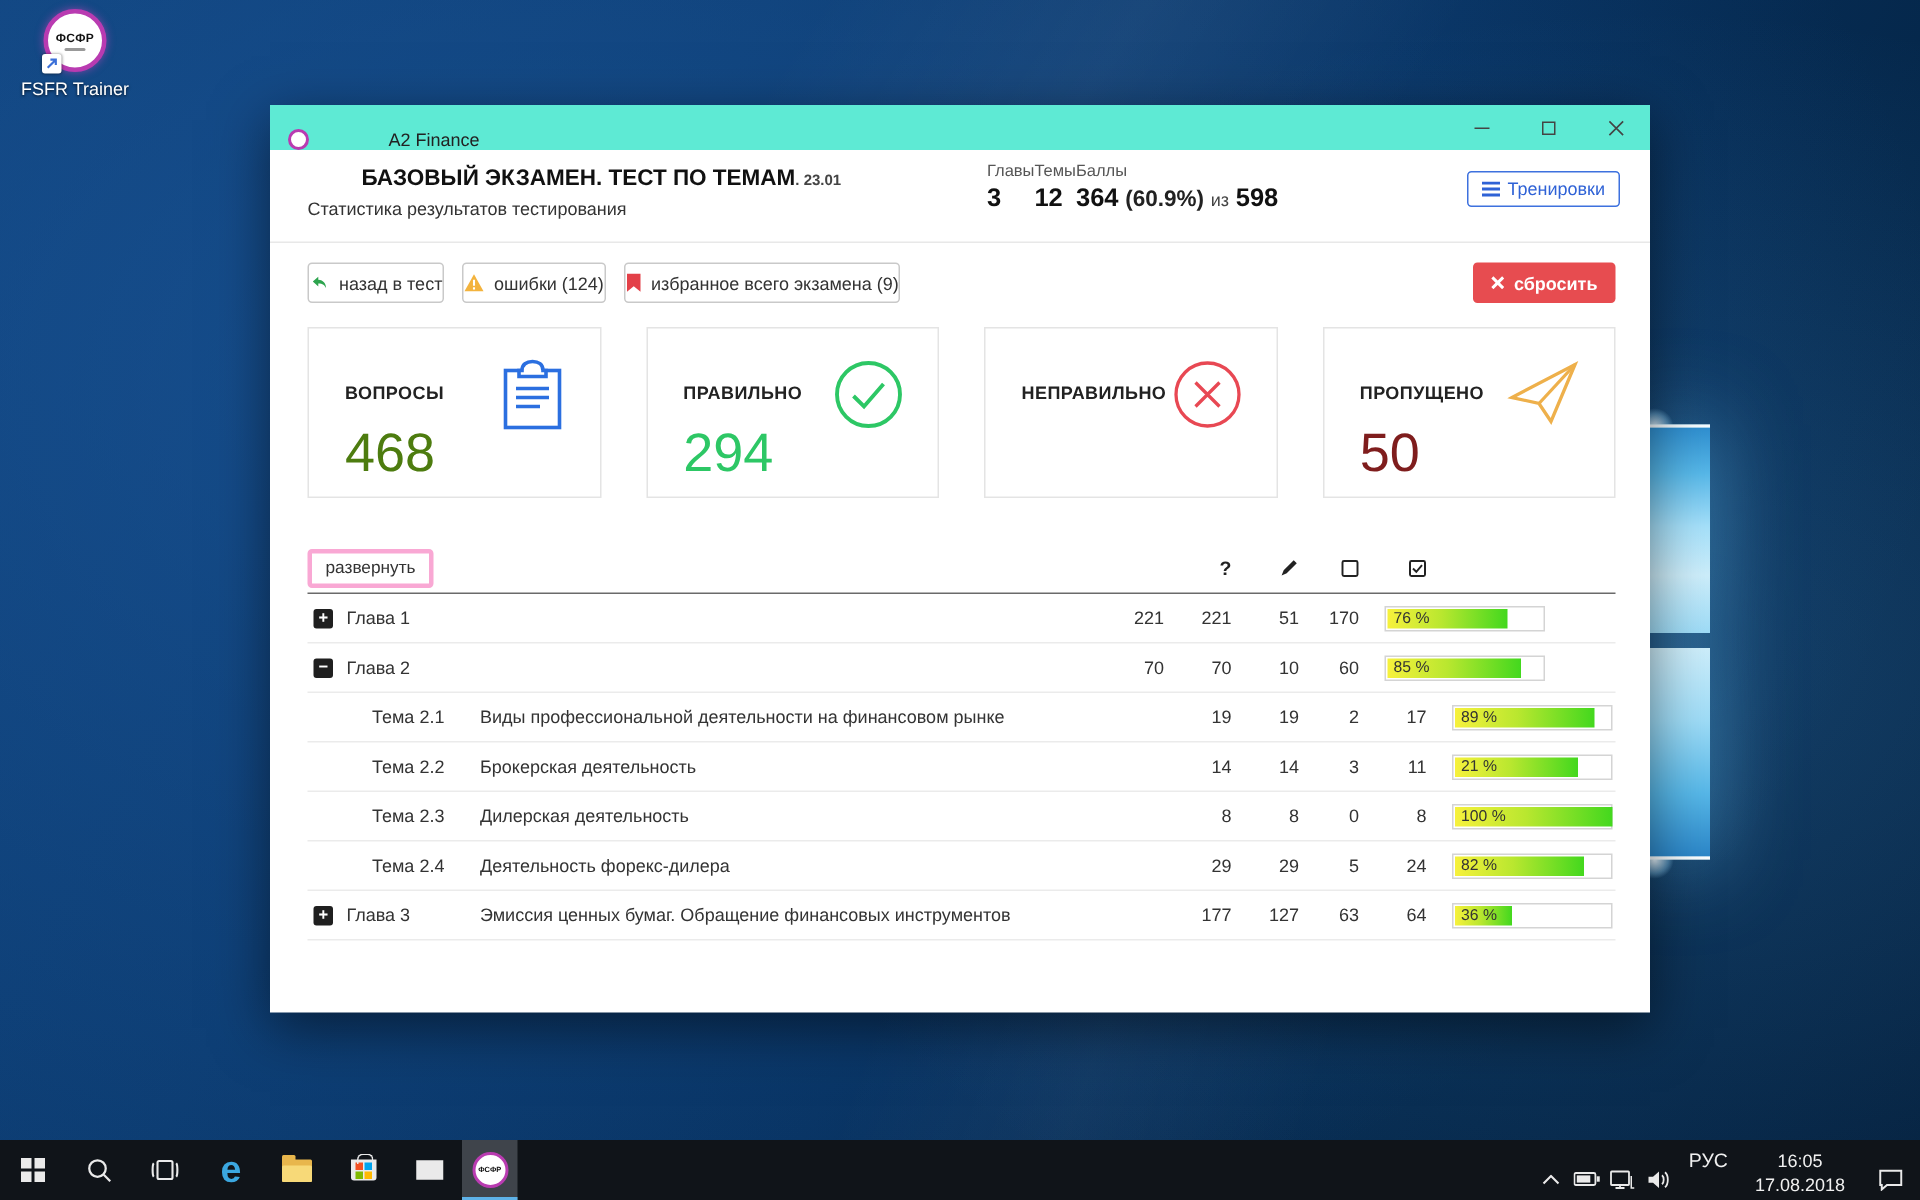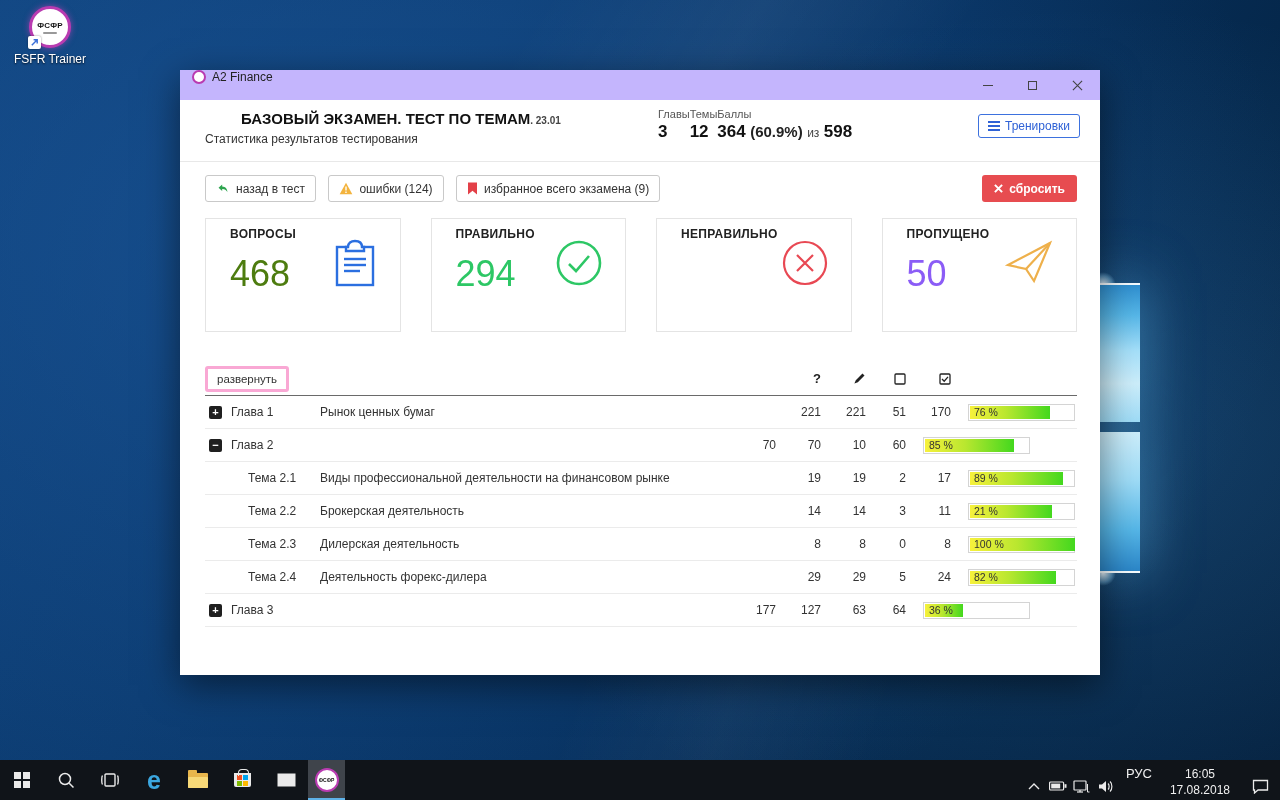--- a/index.html
+++ b/index.html
@@ -41,22 +41,22 @@
     display:flex; flex-direction:column; align-items:center; justify-content:center; }
   .shortcut-logo .logo-txt { font-size:8px; font-weight:bold; color:#111; letter-spacing:0.2px; }
   .shortcut-logo .logo-sub { width:14px; height:2px; background:#999; margin-top:2px; border-radius:1px; }
   .shortcut-arrow { position:absolute; left:-4px; bottom:-4px; width:13px; height:13px; background:#fff;
     border-radius:2px; display:flex; align-items:center; justify-content:center; box-shadow:0 0 2px rgba(0,0,0,0.5); }
   .shortcut-label { margin-top:4px; font-size:12px; color:#fff; text-shadow:0 1px 2px rgba(0,0,0,0.8); }
 
   
   .app-window { position:absolute; left:180px; top:70px; width:920px; height:605px; background:#fff;
     box-shadow:0 10px 35px rgba(0,0,0,0.5); }
-  .titlebar { position:absolute; top:0; left:0; right:0; height:30px; display:flex; align-items:flex-start;
-    background:#c4b5fd; }
+  .titlebar { position:absolute; top:0; left:0; right:0; height:30px; display:flex; align-items:flex-end;
+    background:#5eead4;gap:47px; }
   .titlebar-logo { width:14px; height:14px; border-radius:50%; border:2px solid #b93bb1; background:#fff; margin:0 6px 0 12px; }
   .titlebar-title { font-size:12px; color:#222; }
   .win-controls { margin-left:auto; display:flex; height:30px; }
   .win-btn { width:45px; height:30px; display:flex; align-items:center; justify-content:center; color:#333; }
   .glyph-min { width:10px; height:1px; background:#444; }
   .glyph-max { width:9px; height:9px; border:1px solid #444; }
 
   .win-header { position:absolute; top:30px; left:0; right:0; height:62px; border-bottom:1px solid #e8e8e8; }
   .header-left { position:absolute; left:25px; top:10px; }
   .hdr-title { font-size:15px; font-weight:bold; color:#111; display:inline;margin-left:36px; }
@@ -67,30 +67,30 @@
   .stat .stat-value { font-size:17px; font-weight:bold; color:#111; margin-top:2px; }
   .points-line { margin-top:2px; white-space:nowrap; }
   .pts-main,.pts-total { font-size:17px; font-weight:bold; color:#111; }
   .pts-pct { font-size:15px; font-weight:bold; color:#222; }
   .pts-of { font-size:12px; color:#444; }
   .trainings-btn { position:absolute; right:20px; top:14px; display:inline-flex; align-items:center; gap:5px;
     border:1px solid #3d71de; border-radius:3px; background:#fff; color:#2f62d6; font-size:12px; padding:4px 9px; cursor:pointer; }
 
   .win-toolbar { position:absolute; top:105px; left:25px; right:23px; height:28px; }
   .tb-btn { display:inline-flex; align-items:center; gap:6px; border:1px solid #c9c9c9; border-radius:3px;
-    background:#fff; font-size:12px; color:#333; padding:5px 10px; margin-right:8px; cursor:pointer; height:27px; }
+    background:#fff; font-size:12px; color:#333; padding:5px 0; margin-right:8px; cursor:pointer; height:27px; }
   .reset-btn { float:right; display:inline-flex; align-items:center; gap:6px; border:none; border-radius:3px;
     background:#e74c50; color:#fff; font-size:12px; font-weight:bold; padding:6px 12px; cursor:pointer; height:27px; }
 
   .cards { position:absolute; top:148px; left:25px; right:23px; display:flex; gap:30px; }
-  .card { flex:1; height:114px; border:1px solid #e4e4e4; background:#fff; position:relative; padding:8px 24px; }
+  .card { flex:1; height:114px; border:1px solid #e4e4e4; background:#fff; position:relative; padding:36px 24px; }
   .card-label { font-size:12px; font-weight:bold; color:#222; letter-spacing:0.3px; }
   .card-value { font-size:36px; margin-top:12px; }
   .card-value.blue { color:#4d7c0f; } .card-value.green { color:#2dc765; }
-  .card-value.red { color:#e84853; } .card-value.orange { color:#8b5cf6; }
+  .card-value.red { color:#e84853; } .card-value.orange { color:#7f1d1d; }
   .card-icon { position:absolute; top:20px; right:22px; }
 
   .win-table { position:absolute; top:292px; left:25px; right:23px; }
   .t-grid { display:grid; grid-template-columns:115px 1fr 45px 45px 40px 45px 122px; align-items:center; }
   .table-head { height:34px; border-bottom:1px solid #6a6a6a; position:relative; }
   .expand-btn { grid-column:1 / 3; justify-self:start; border:3px solid #f9a8d4; border-radius:3px; background:#fff;
     font-size:11.5px; color:#333; padding:4px 9px; cursor:pointer; }
   .head-ic { justify-self:end; padding-right:4px; display:flex; align-items:center; }
   .q-mark { font-size:13px; font-weight:bold; color:#222; }
   .t-row { height:33px; border-bottom:1px solid #ebebeb; font-size:12px; color:#333; }
@@ -307,21 +307,20 @@
             </svg>
         </span>
         <span></span>
       </div>
       <div>
   <div class="t-row t-grid">
     <span class="name-cell">
       <span class="toggle">+</span>
       <span class="r-name">Глава 1</span>
     </span>
-    <span class="r-desc">Рынок ценных бумаг</span>
     <span class="num r-q">221</span>
     <span class="num r-a">221</span>
     <span class="num r-w">51</span>
     <span class="num r-c">170</span>
     <span class="bar">
       <span class="bar-fill" style="width: 76%;"></span>
       <span class="bar-label">76 %</span>
     </span>
   </div>
 
@@ -402,20 +401,21 @@
       <span class="bar-fill" style="width: 82%;"></span>
       <span class="bar-label">82 %</span>
     </span>
   </div>
 
   <div class="t-row t-grid">
     <span class="name-cell">
       <span class="toggle">+</span>
       <span class="r-name">Глава 3</span>
     </span>
+    <span class="r-desc">Эмиссия ценных бумаг. Обращение финансовых инструментов</span>
     <span class="num r-q">177</span>
     <span class="num r-a">127</span>
     <span class="num r-w">63</span>
     <span class="num r-c">64</span>
     <span class="bar">
       <span class="bar-fill" style="width: 36%;"></span>
       <span class="bar-label">36 %</span>
     </span>
   </div>
 </div>

